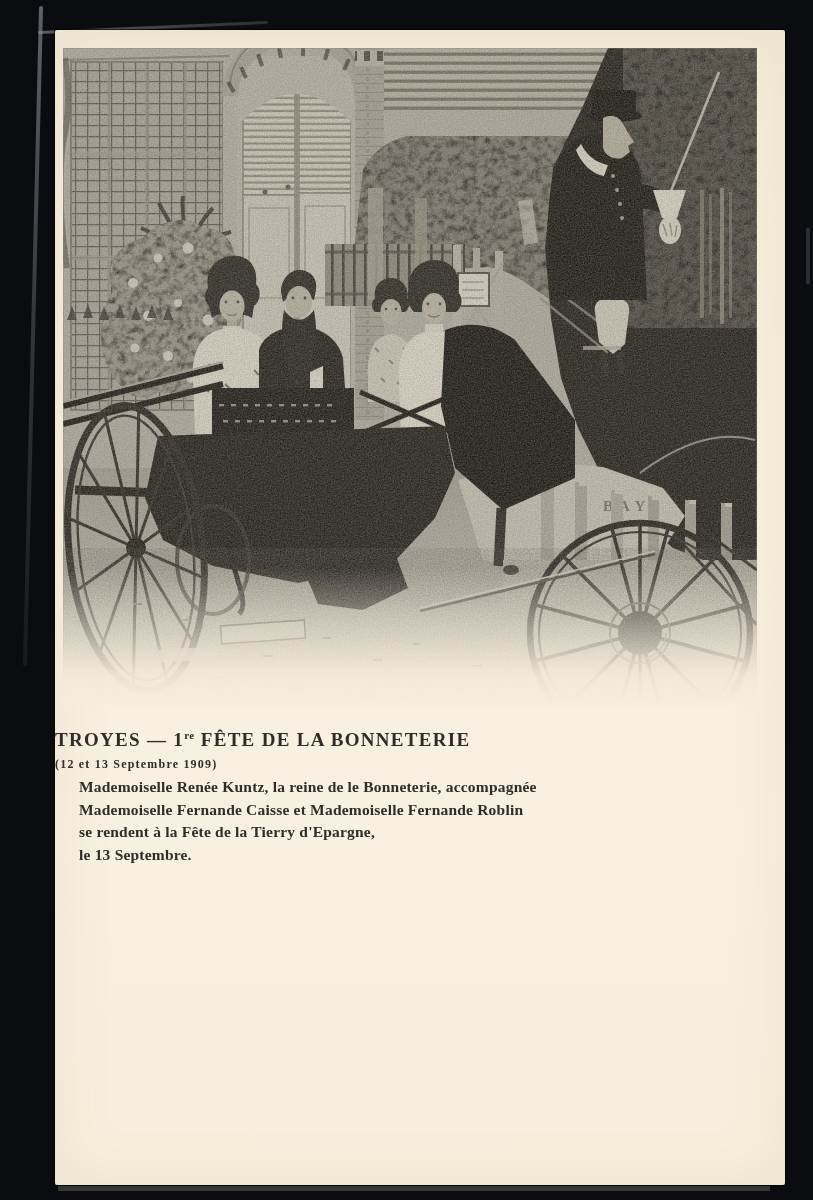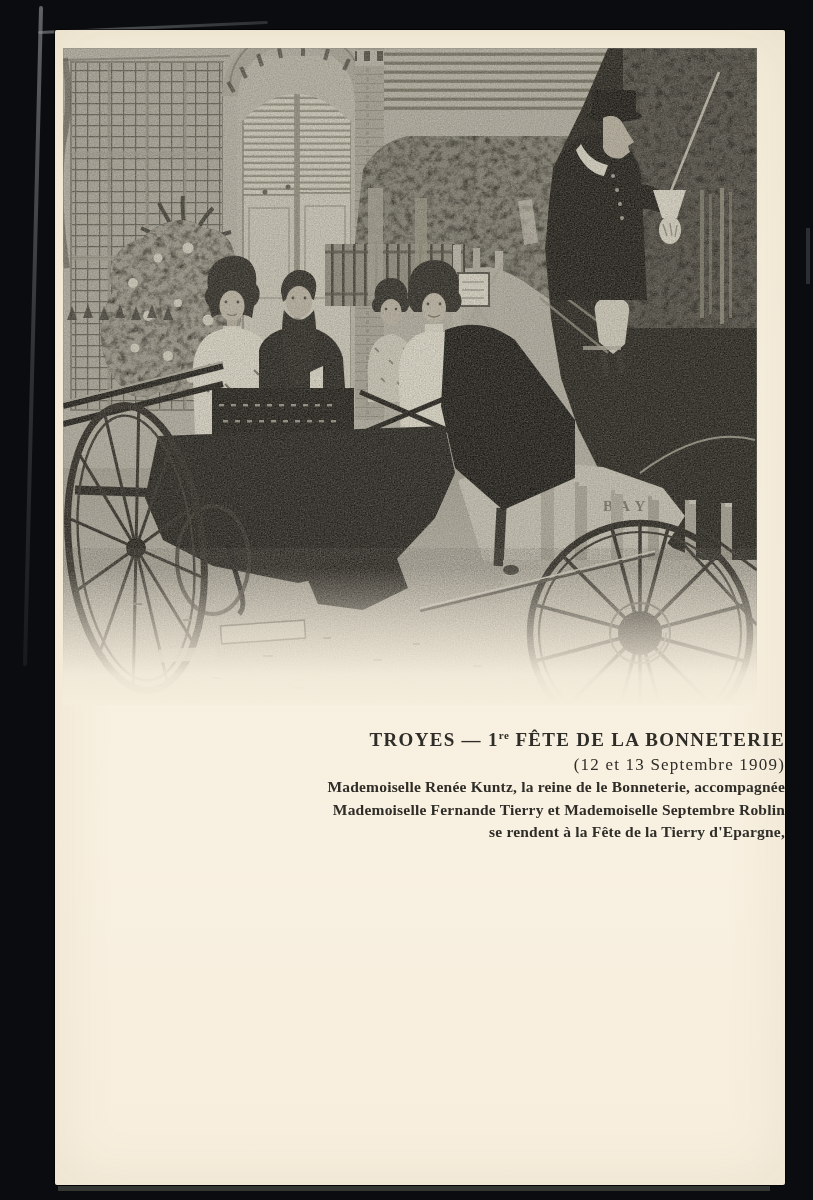--- a/index.html
+++ b/index.html
@@ -33,33 +33,34 @@
     background:linear-gradient(180deg,#f4ecd9 0%,#f7efde 30%,#f8f0e0 70%,#f7eedd 100%);
     border-radius:2px;
     box-shadow:0 0 0 1px rgba(0,0,0,.65), inset 0 0 60px rgba(140,115,80,.10);
   }
   .photo{
     position:absolute;left:8px;top:18px;width:694px;height:657px;
     display:block;
   }
   .caption{
     position:absolute;left:0;top:692px;width:730px;
-    text-align:right;color:#2f2d28;
+    text-align:left;color:#2f2d28;
   }
   .title{
     font-size:19px;font-weight:700;letter-spacing:1.3px;line-height:26px;
     white-space:nowrap;
   }
   .title sup{font-size:11px;letter-spacing:.5px;}
   .subtitle{
-    font-size:17px;font-weight:400;letter-spacing:1.2px;line-height:23px;
+    font-size:12px;font-weight:700;letter-spacing:1.2px;line-height:23px;
   }
   .cap-line{
     font-size:15.5px;font-weight:700;letter-spacing:.2px;line-height:22.4px;
     white-space:nowrap;
+    margin-left:24px;
   }
 </style>
 </head>
 <body>
 
 <div class="frame-bevel-left"></div>
 <div class="frame-bevel-top"></div>
 <div class="frame-strip-bottom"></div>
 <div class="frame-sliver-right"></div>
 
@@ -426,16 +427,17 @@
     <rect x="0" y="0" width="694" height="657" fill="#ffffff" filter="url(#grainDark)" opacity=".55"></rect>
     <rect x="0" y="0" width="694" height="657" fill="#ffffff" filter="url(#grainLight)" opacity=".4"></rect>
     <rect x="0.5" y="0.5" width="693" height="656" fill="none" stroke="#8a8679" opacity=".35"></rect>
     <rect x="0" y="520" width="694" height="137" fill="url(#fadeGrad)"></rect>
   </svg>
 
   <div class="caption">
     <div class="title"><span>TROYES — 1</span><sup>re</sup><span> FÊTE DE LA BONNETERIE</span></div>
     <div class="subtitle">(12 et 13 Septembre 1909)</div>
     <div class="cap-line">Mademoiselle Renée Kuntz, la reine de le Bonneterie, accompagnée</div>
-    <div class="cap-line">Mademoiselle Fernande Tierry et Mademoiselle Septembre Roblin</div>
+    <div class="cap-line">Mademoiselle Fernande Caisse et Mademoiselle Fernande Roblin</div>
     <div class="cap-line">se rendent à la Fête de la Tierry d'Epargne,</div>
+    <div class="cap-line">le 13 Septembre.</div>
   </div>
 </div>
 
 </body></html>

